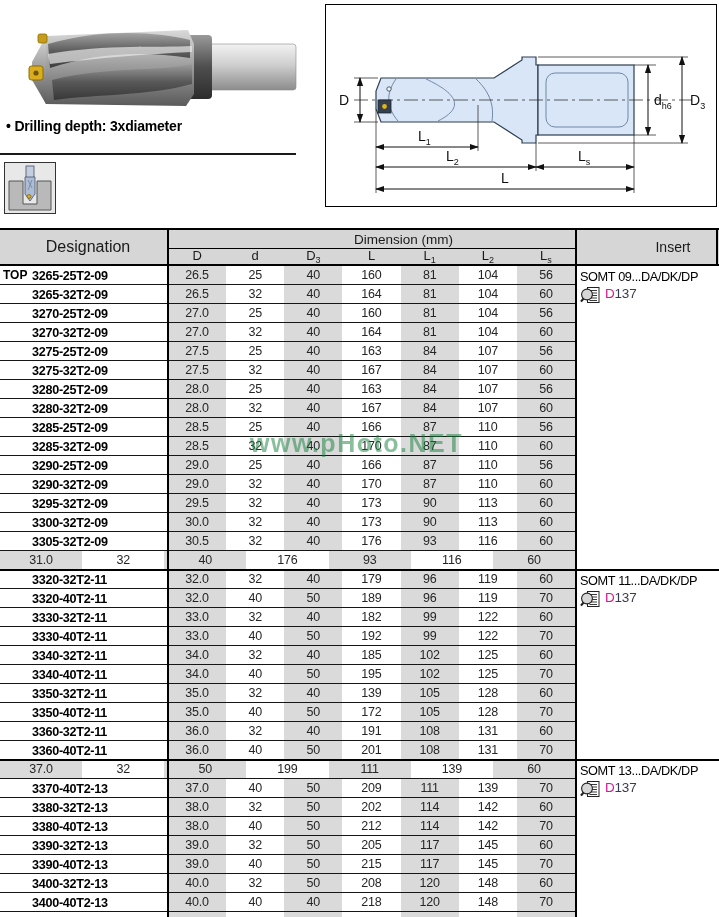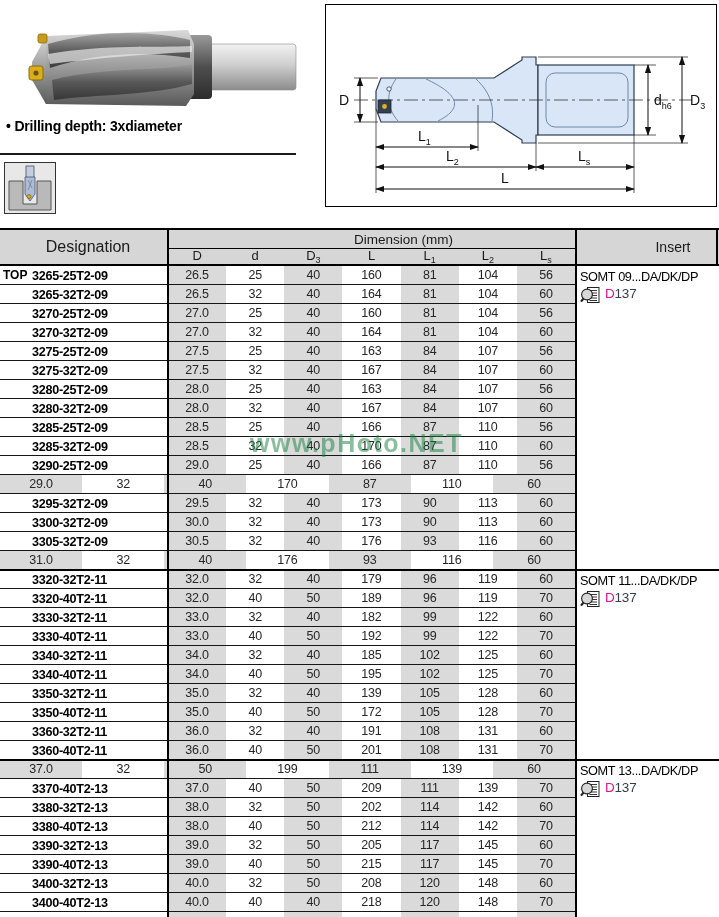--- a/index.html
+++ b/index.html
@@ -323,20 +323,23 @@
         </div>
         <div class="cell num shaded">29.0</div>
         <div class="cell num">25</div>
         <div class="cell num shaded">40</div>
         <div class="cell num">166</div>
         <div class="cell num shaded">87</div>
         <div class="cell num">110</div>
         <div class="cell num shaded">56</div>
       </div>
       <div class="trow">
+        <div class="cell des">
+          <span class="des-text">3290-32T2-09</span>
+        </div>
         <div class="cell num shaded">29.0</div>
         <div class="cell num">32</div>
         <div class="cell num shaded">40</div>
         <div class="cell num">170</div>
         <div class="cell num shaded">87</div>
         <div class="cell num">110</div>
         <div class="cell num shaded">60</div>
       </div>
       <div class="trow">
         <div class="cell des">

